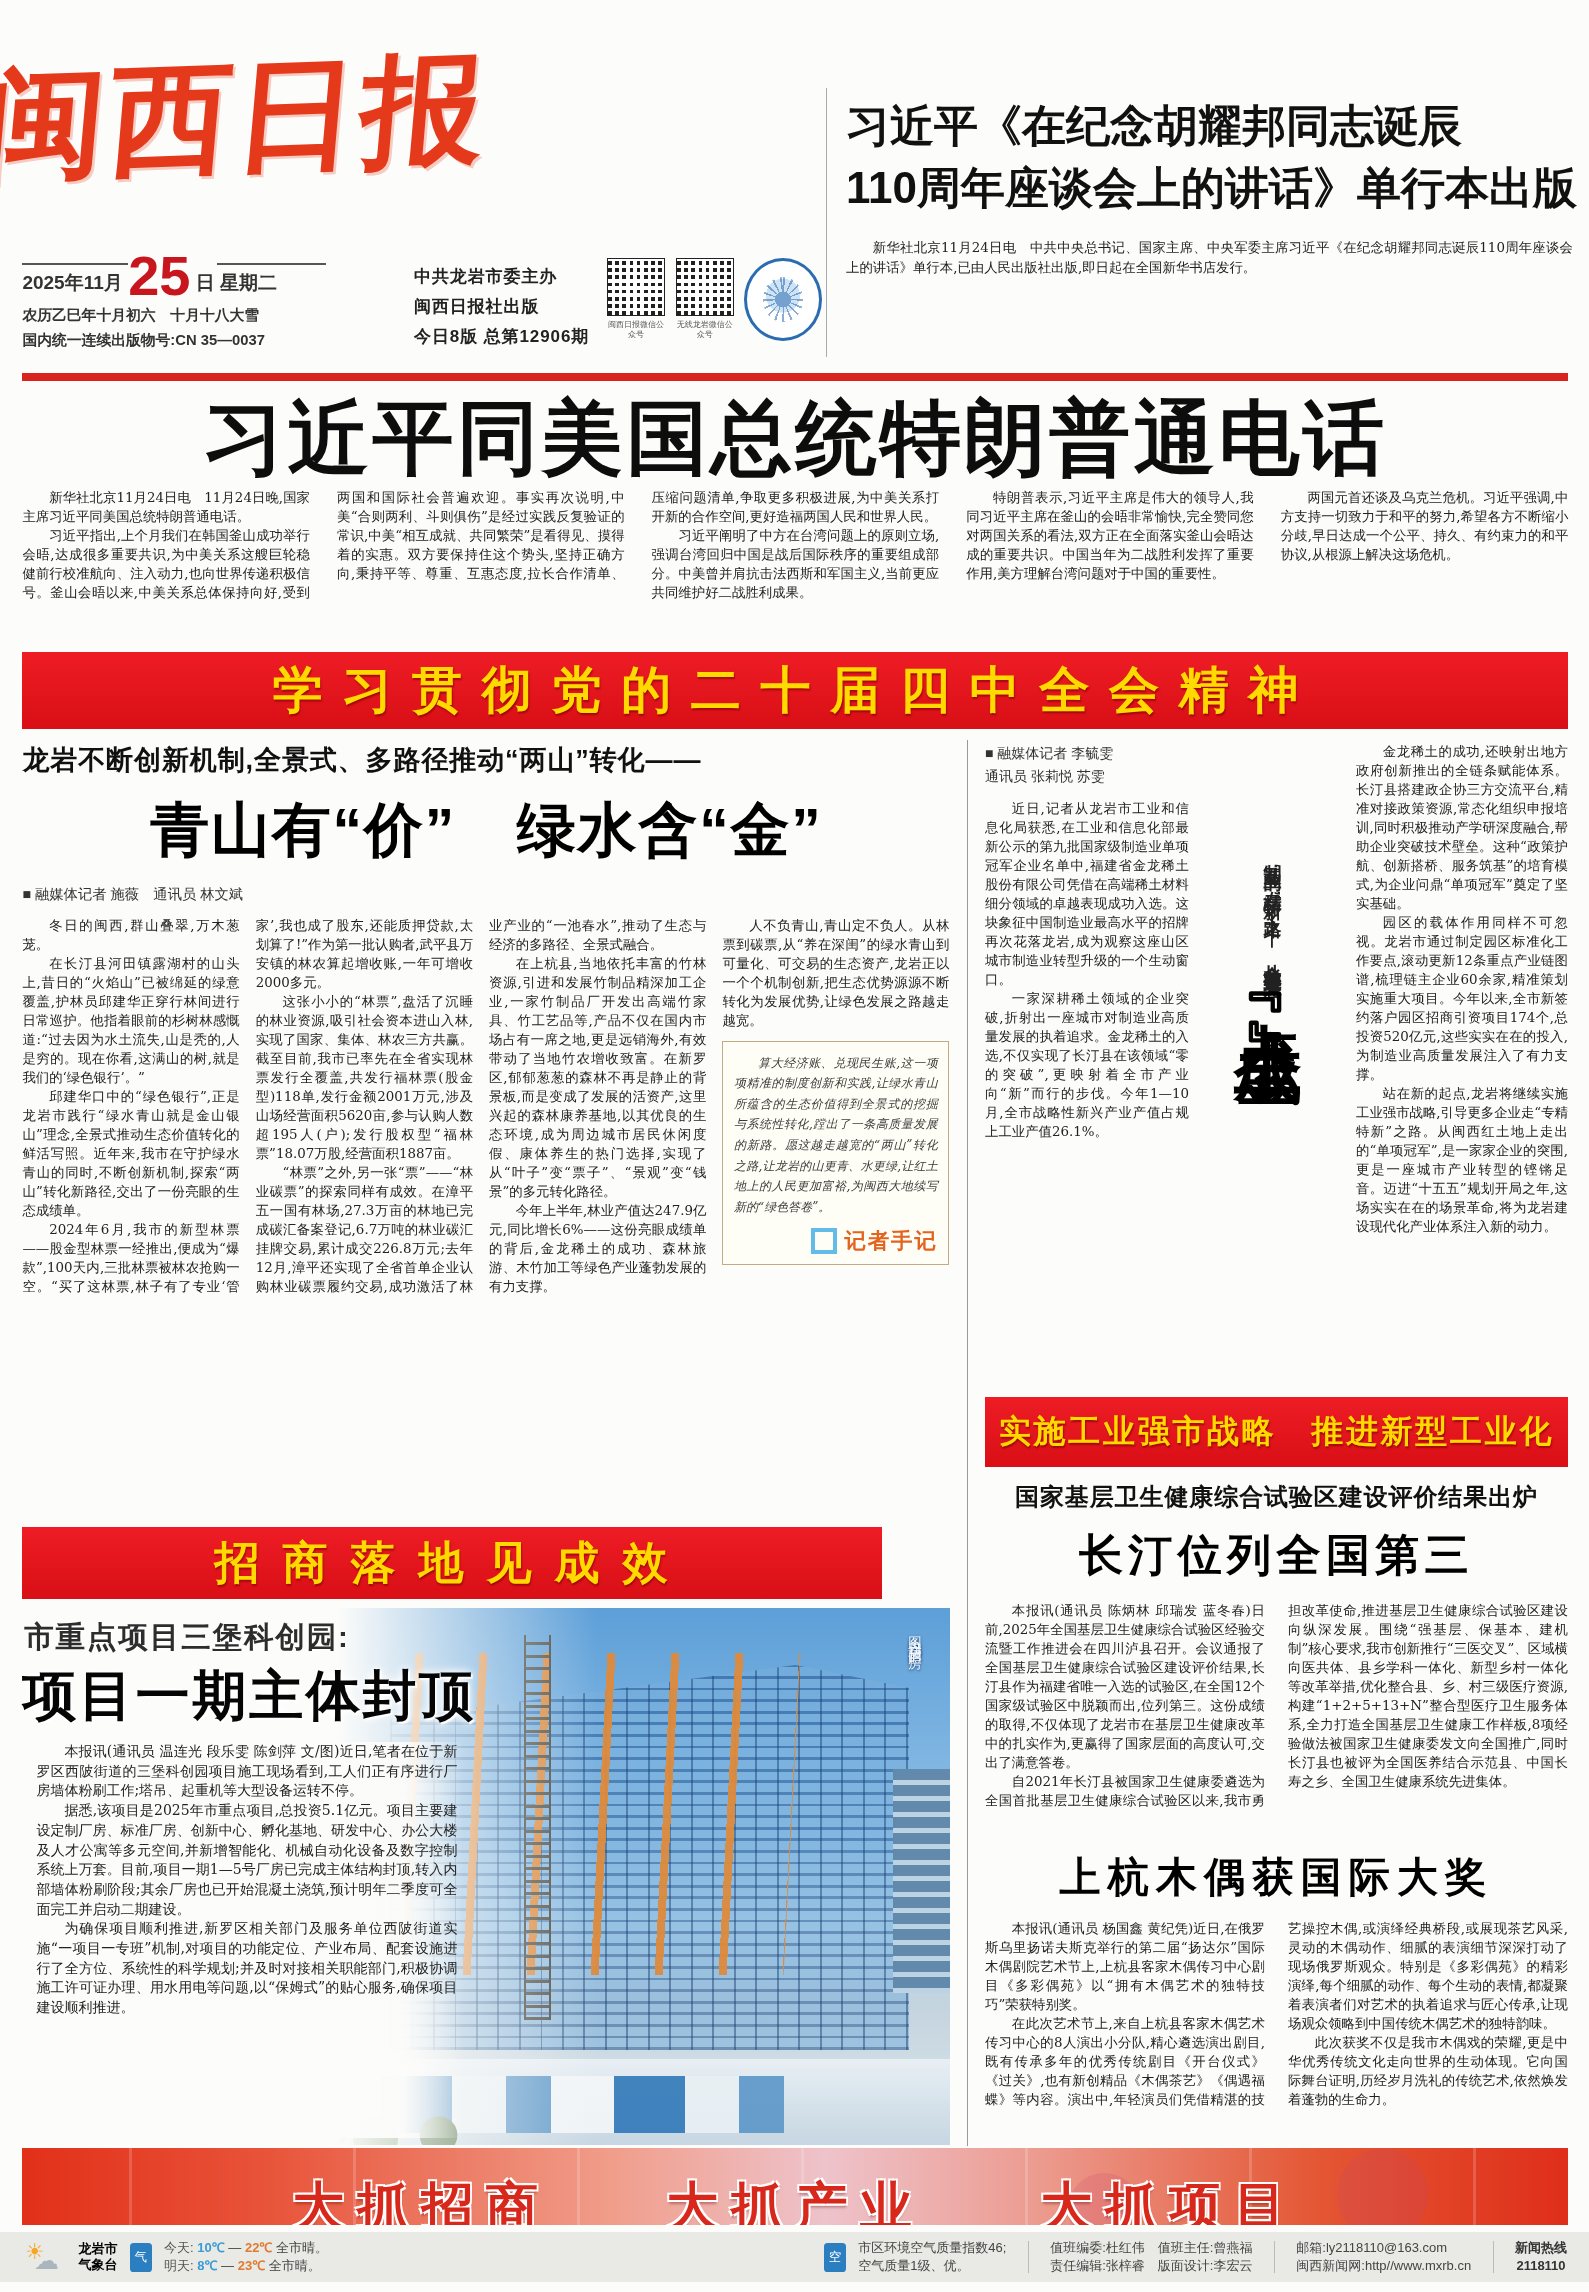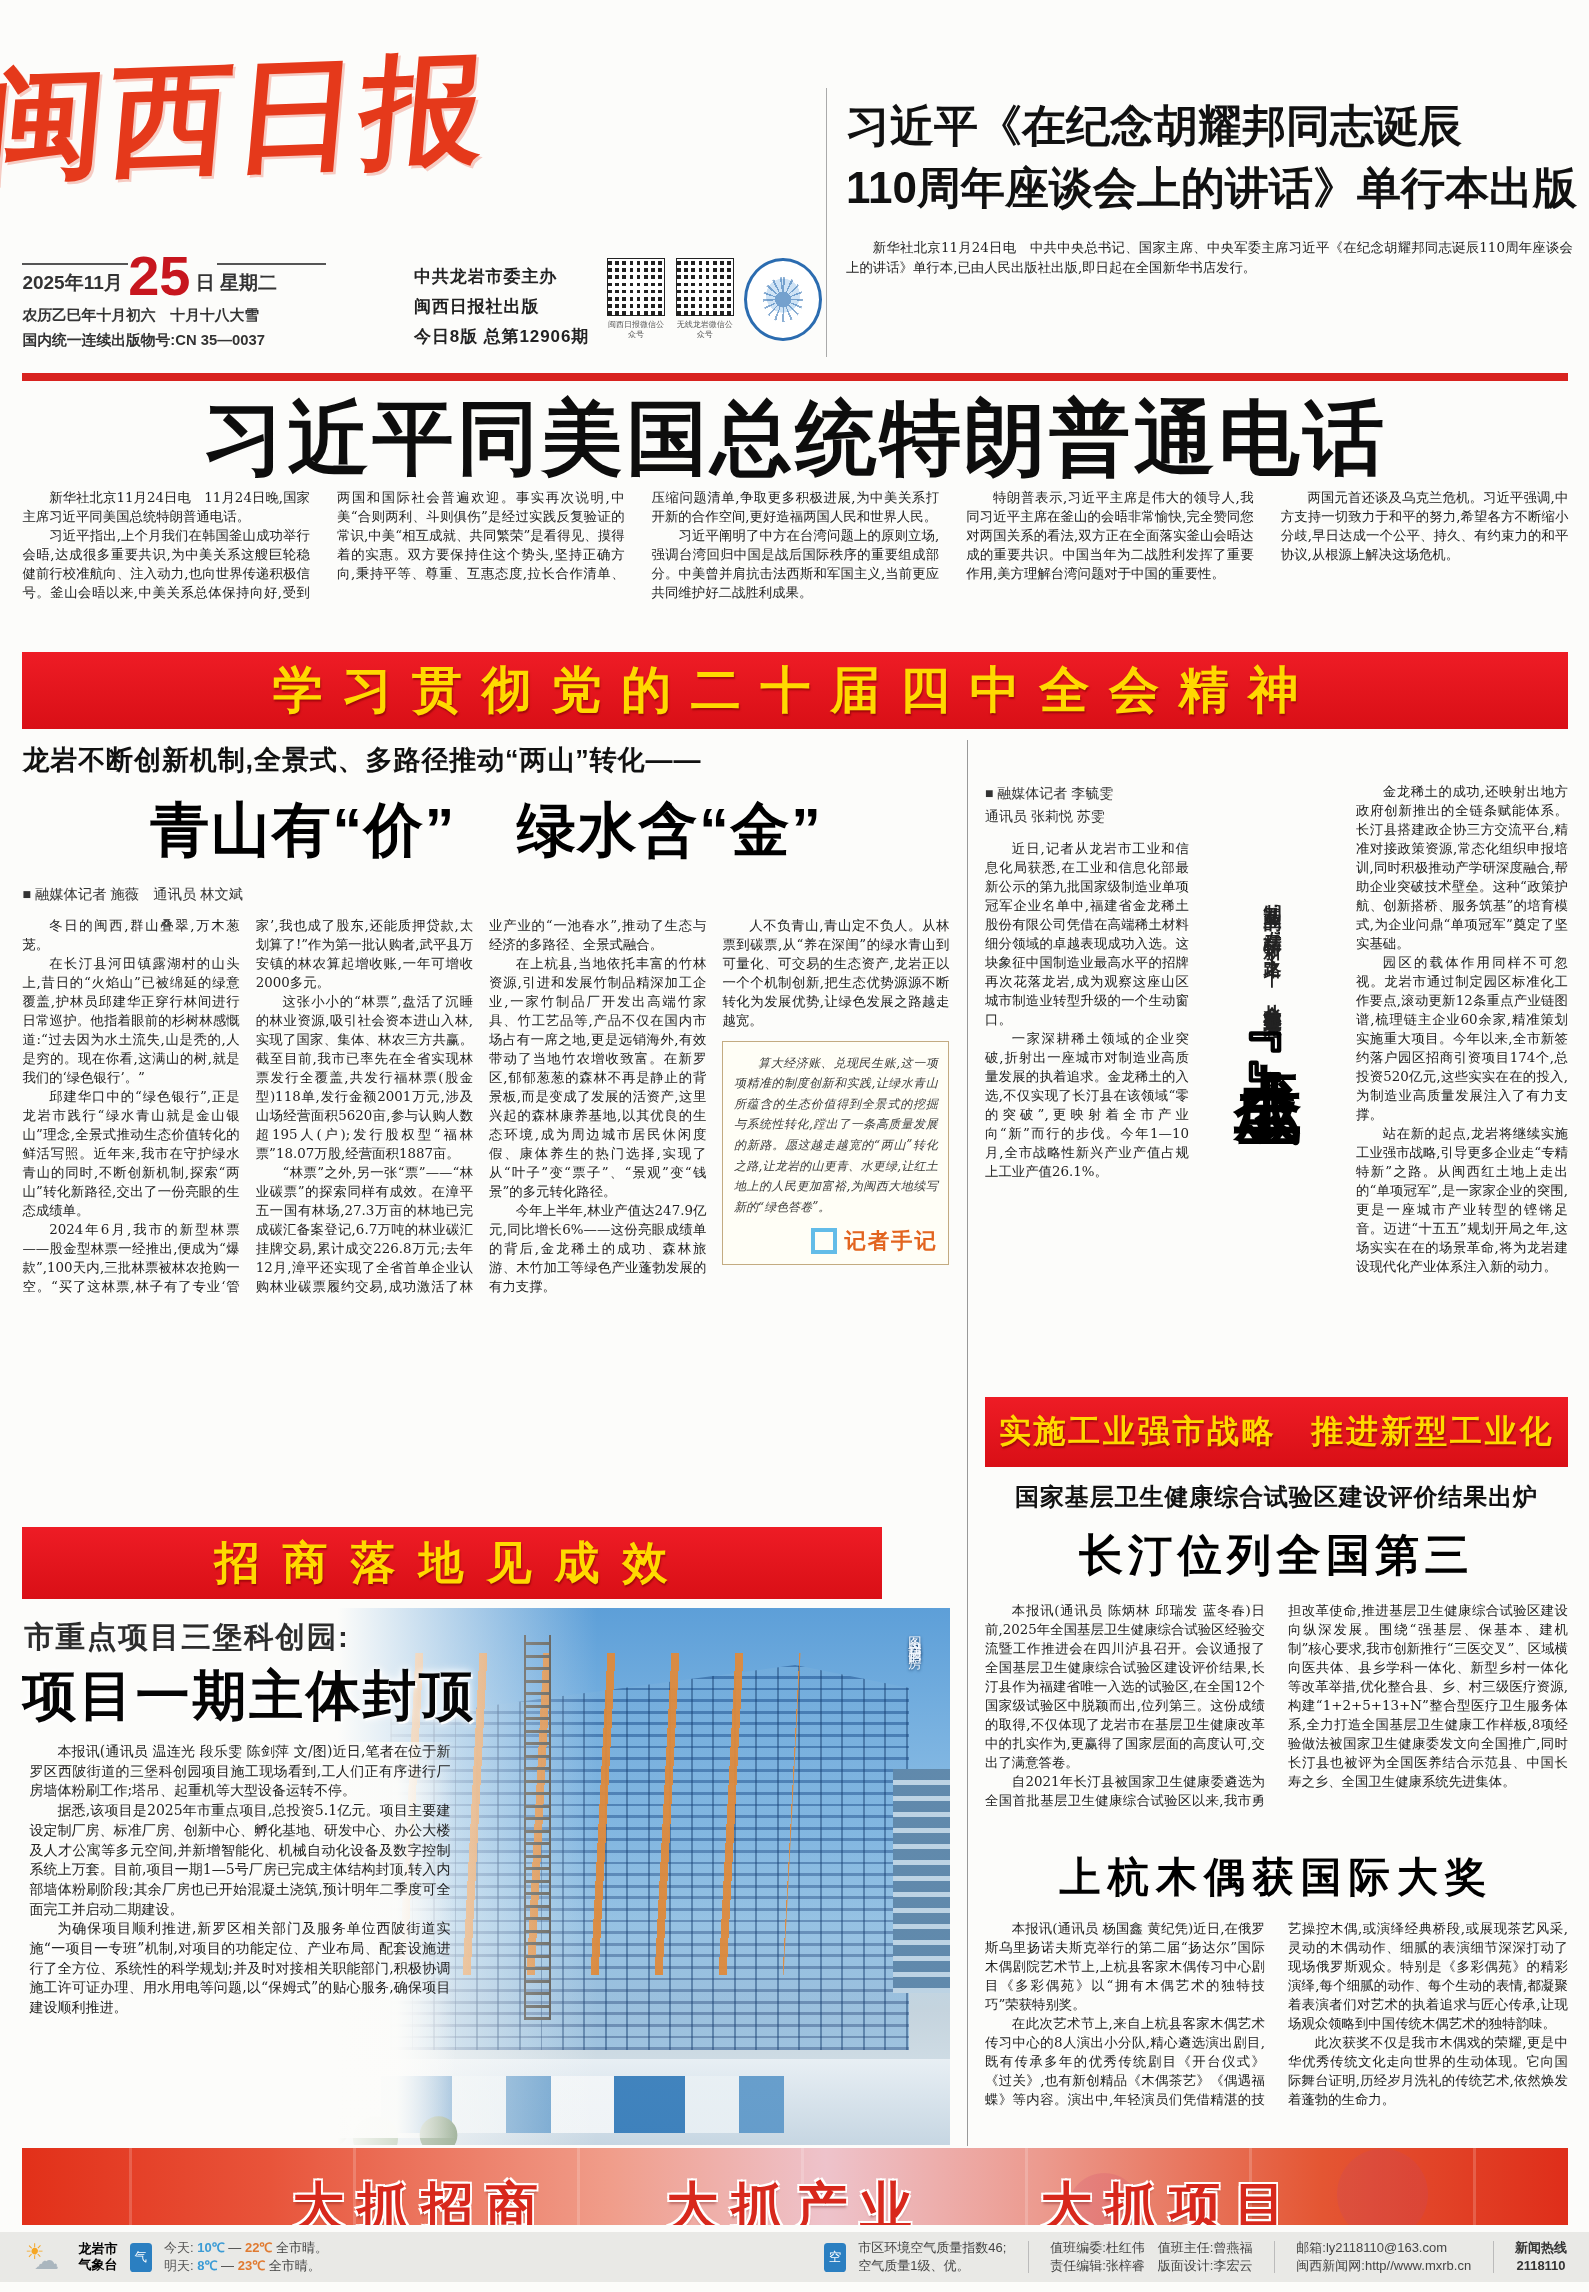--- a/index.html
+++ b/index.html
@@ -66,21 +66,21 @@
   .ts-main{width:684px;height:584px;column-count:3;column-gap:16px;}
   .ts-side{width:227px;display:flex;flex-direction:column;}
   .notes-box{margin-top:10.7px;border:1.8px solid #c3ab81;background:#fffef6;padding:10.7px 10.7px 9px 10.7px;}
   .notes-text{font-family:"DejaVu Serif",serif;font-style:italic;font-size:12px;line-height:20.6px;
         color:#3a3a3a;text-align:justify;text-indent:2em;margin:0;}
   .notes-label{display:flex;align-items:center;justify-content:flex-end;gap:7.2px;margin-top:9px;}
   .notes-icon{width:18px;height:18px;border:4.5px solid #63bce8;display:inline-block;}
   .notes-label span.lbl{font-size:21.5px;font-weight:900;color:#e2641f;letter-spacing:1.8px;}
 
   
-  .art-re{left:985px;top:742px;width:583px;height:647px;display:flex;gap:12.5px;margin-top:40px;}
+  .art-re{left:985px;top:742px;width:583px;height:647px;display:flex;gap:12.5px;}
   .re-colL{flex:0 0 204px;}
   .re-byline{font-size:14px;color:#333;line-height:23px;margin-bottom:10.7px;}
   .re-colM{flex:0 0 142px;display:flex;justify-content:center;}
   .vtitle{writing-mode:vertical-rl;margin-top:107px;height:502px;display:flex;align-items:center;}
   .vt-sub-small{font-size:18px;font-weight:700;color:#222;letter-spacing:3.6px;margin:0 3.6px;}
   .vt-sub-dash{font-size:18px;font-weight:700;color:#222;letter-spacing:1.8px;margin:0 5.4px;}
   .vt-main{font-size:68px;font-weight:900;color:#000;letter-spacing:3.6px;margin-right:5.4px;}
   .re-colR{flex:1;}
 
   
@@ -112,21 +112,21 @@
   .wall{position:absolute;left:269px;bottom:0;right:0;height:86px;
        background:linear-gradient(180deg,#e8eff4,#c6d6e2);}
   .boards{position:absolute;left:296px;bottom:12.5px;width:466px;height:57px;opacity:.9;
        background:repeating-linear-gradient(90deg,#f3f6f8 0 63px,#2f78b8 63px 134px,#e9f0f4 134px 188px,#5a96c8 188px 233px);}
   .bush{position:absolute;left:215px;bottom:0;width:27px;height:27px;border-radius:50%;background:#3c5f33;
        box-shadow:36px 5.4px 0 7.2px #47703a,81px -1.8px 0 3.6px #3a5c31,125px 7.2px 0 9px #4e7a40,188px 3.6px 0 5.4px #3f6536;}
   .proj-kicker{position:absolute;left:1.8px;top:9px;font-size:29.6px;font-weight:600;color:#2d2d2d;
        text-shadow:0 0 5.4px #fff,0 0 7.2px #fff;letter-spacing:1.8px;}
   .proj-headline{position:absolute;left:0px;top:52px;font-size:54px;font-weight:900;color:#050505;
        letter-spacing:2.7px;text-shadow:0 0 7.2px #fff,0 0 10.7px #fff,1.8px 1.8px 0 rgba(255,255,255,.9);}
-  .proj-body{position:absolute;left:7px;top:134px;width:421px;height:396px;
+  .proj-body{position:absolute;left:14px;top:134px;width:421px;height:396px;
        background:linear-gradient(90deg,rgba(252,252,250,.95) 0 86%,rgba(252,252,250,0));padding-right:5.4px;}
   .proj-body .para{font-size:14px;line-height:19.7px;}
   .vcaption{position:absolute;right:27px;top:18px;height:179px;writing-mode:vertical-rl;
        font-size:13.4px;color:#f2f8ff;letter-spacing:2.7px;text-shadow:0 0.9px 2.7px rgba(20,50,90,.9);}
 
   
   .banner-bottom{left:22.4px;top:2148px;width:1546px;height:77px;overflow:hidden;
       background:linear-gradient(90deg,#e23019 0%,#e8543a 16%,#f09d8a 38%,#eec3cb 52%,#ec9a8e 66%,#e45633 84%,#df2e1a 100%);}
   .banner-bottom .art{position:absolute;inset:0;opacity:.35;background:
       repeating-linear-gradient(90deg,transparent 0 107px,rgba(255,255,255,.5) 107px 110px,transparent 110px 224px),

